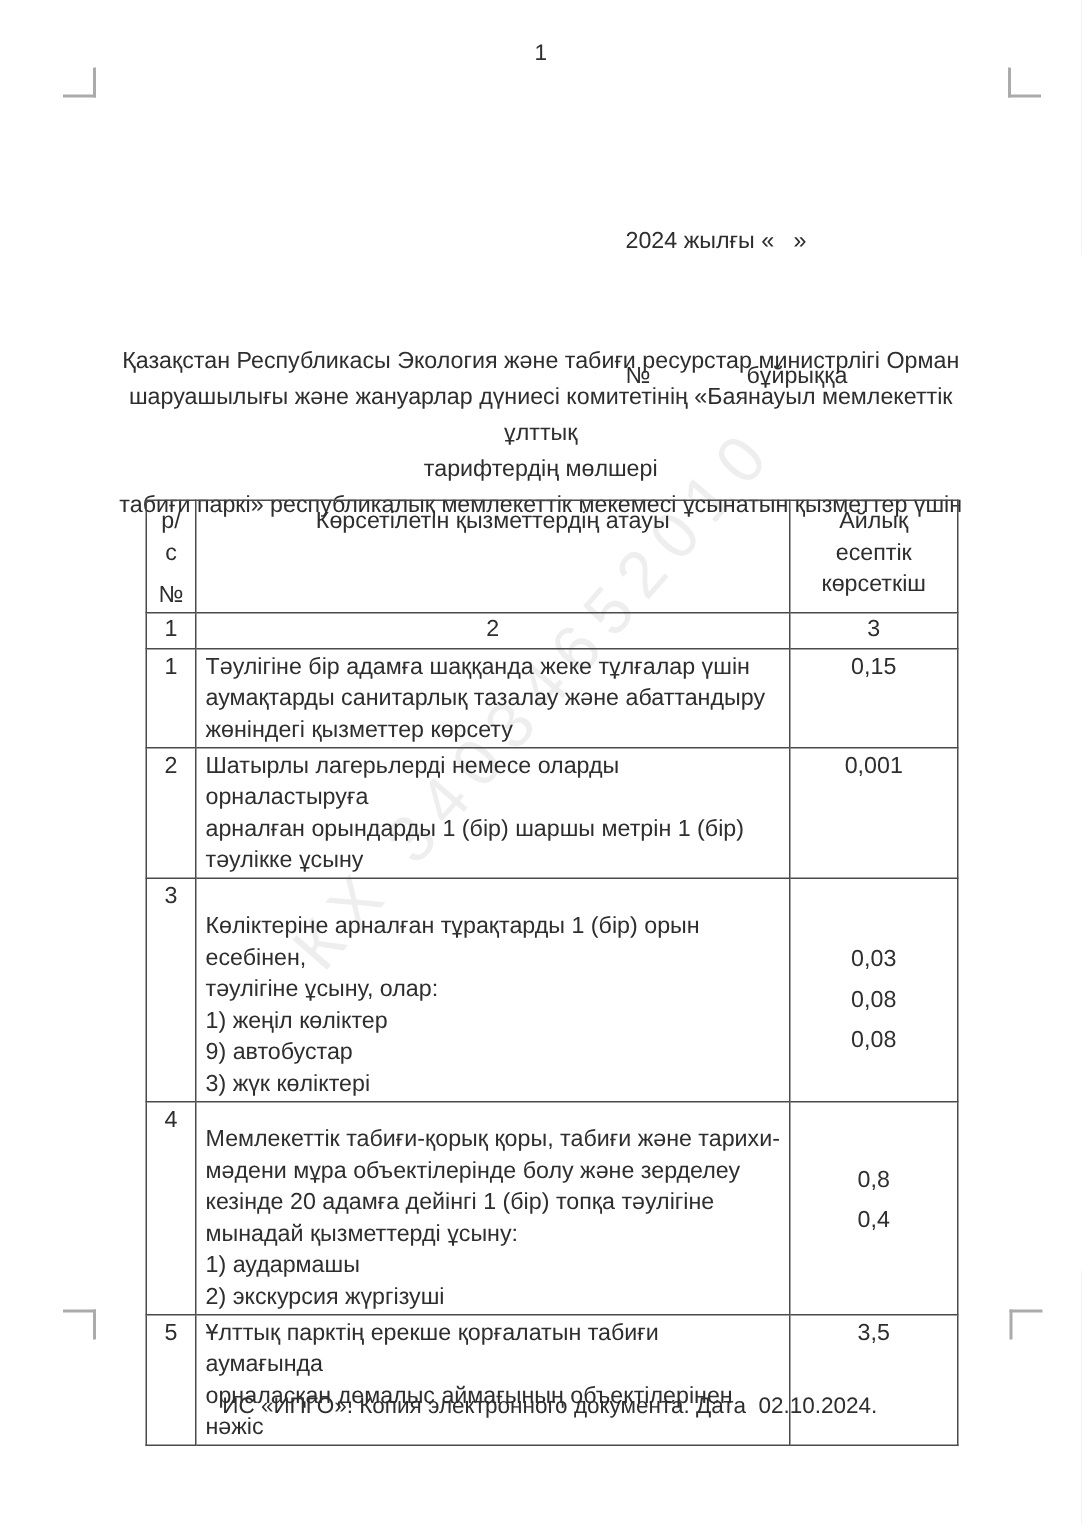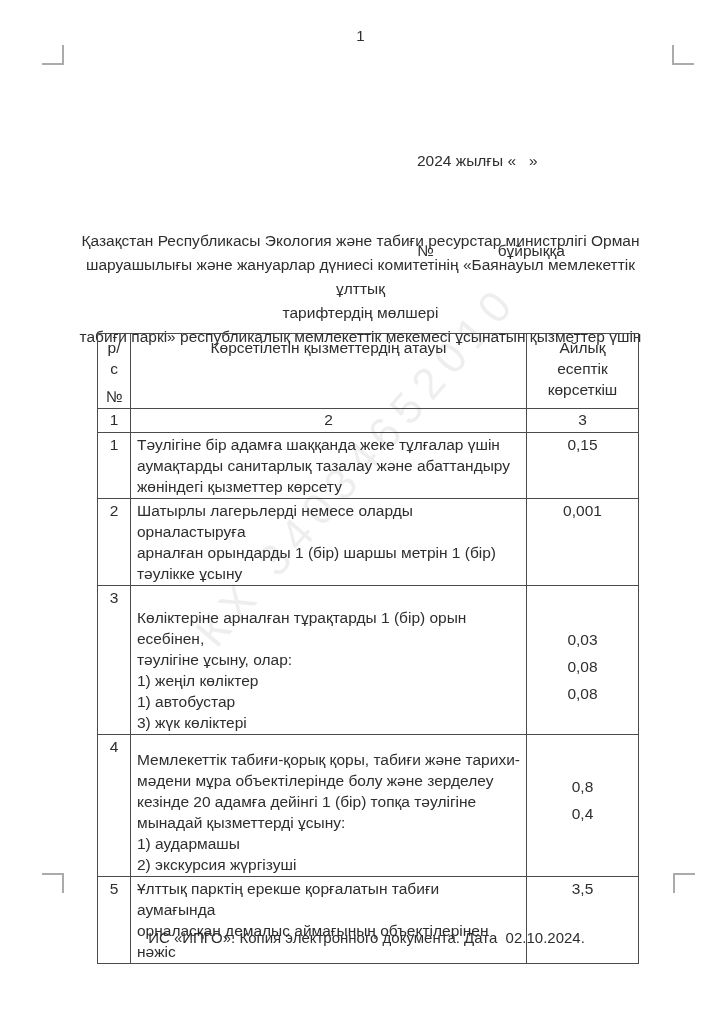--- a/index.html
+++ b/index.html
@@ -153,21 +153,21 @@
           <div>0,001</div>
         </td>
       </tr>
 
       <tr class="r3">
         <td class="numcell">3</td>
         <td class="namecell">
           <div>Көліктеріне арналған тұрақтарды 1 (бір) орын есебінен,</div>
           <div>тәулігіне ұсыну, олар:</div>
           <div>1) жеңіл көліктер</div>
-          <div>1) автобустар</div>
+          <div>9) автобустар</div>
           <div>3) жүк көліктері</div>
         </td>
         <td class="valcell">
           <div>0,03</div>
           <div>0,08</div>
           <div>0,08</div>
         </td>
       </tr>
 
       <tr class="r4">

